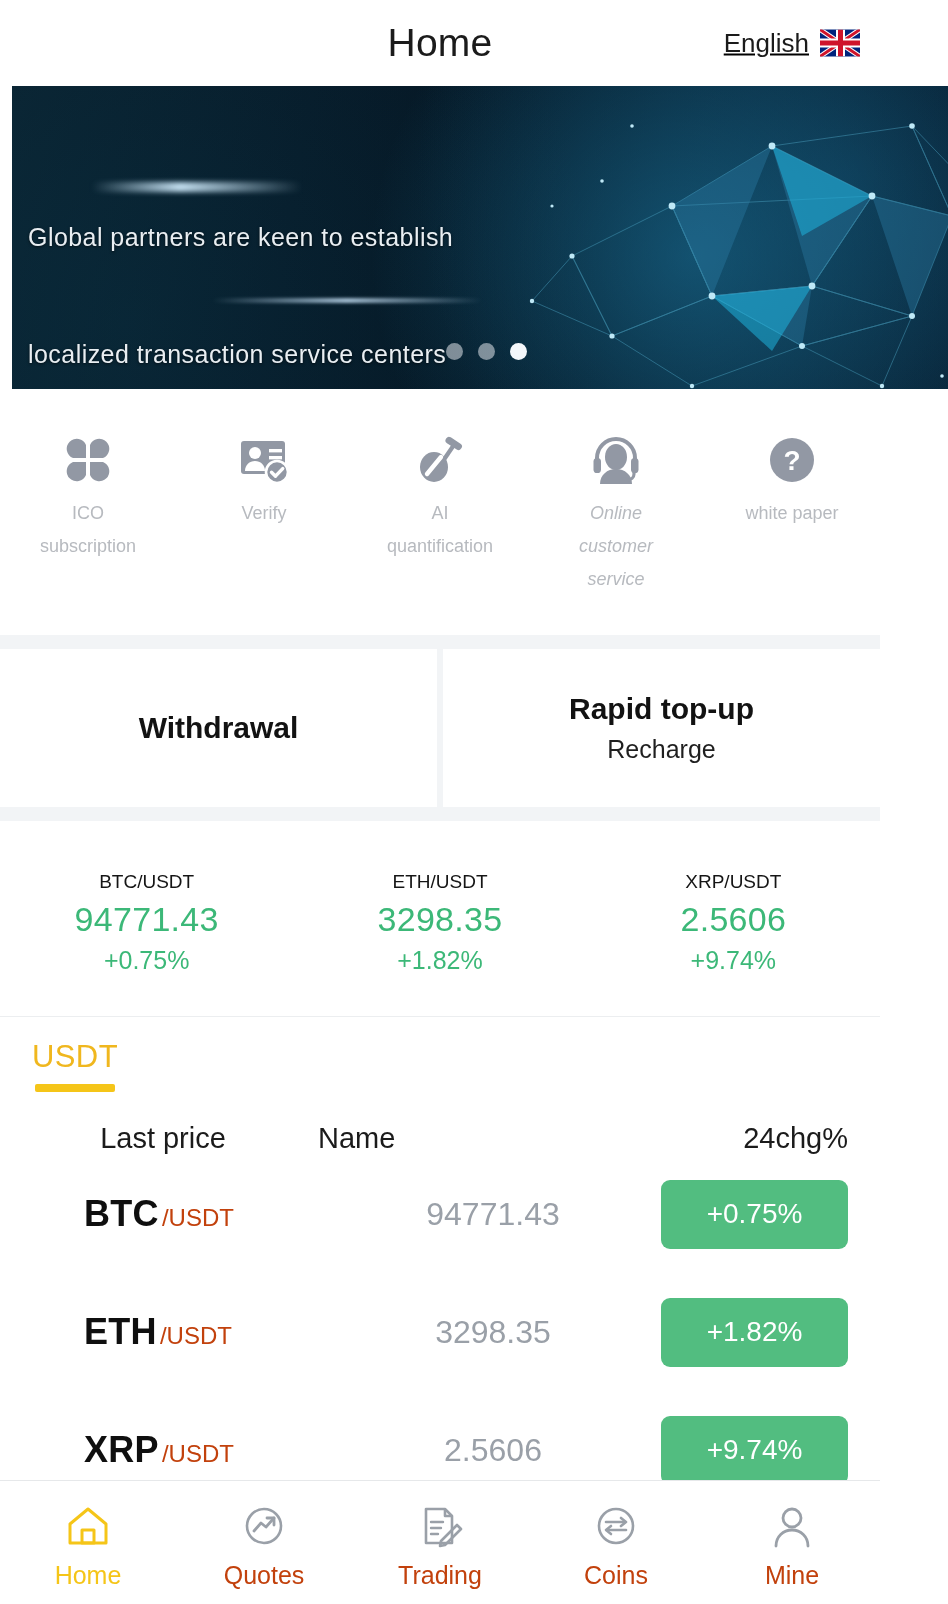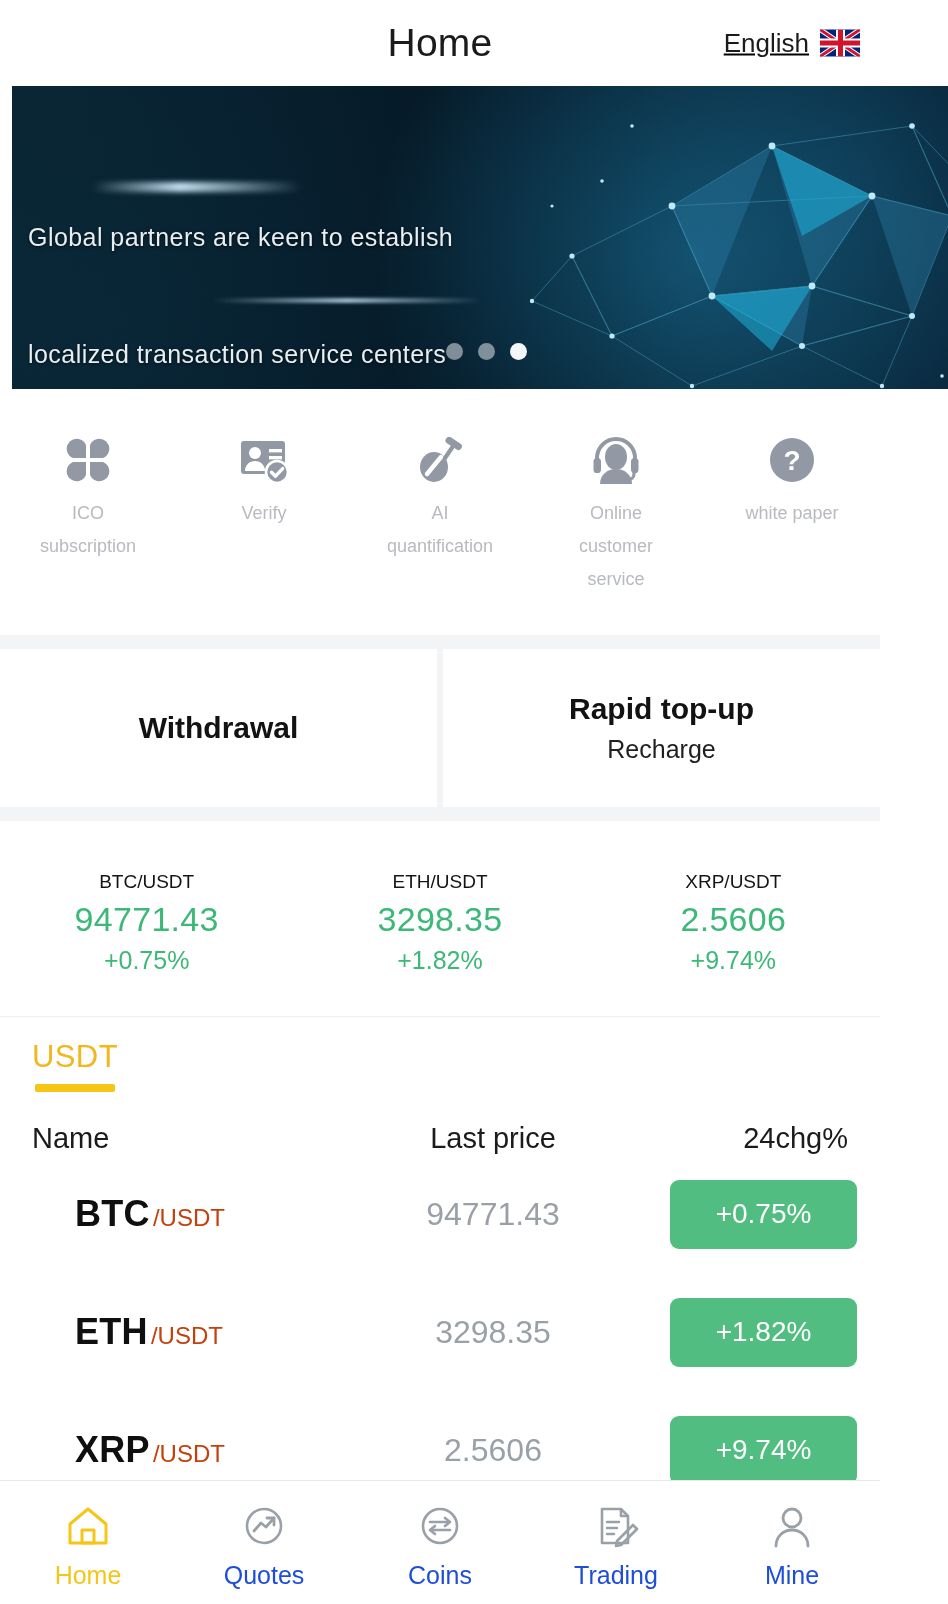--- a/index.html
+++ b/index.html
@@ -110,40 +110,40 @@
   .market { flex:1 1 auto; background:#fff; padding:22px 0 0 0; min-height:0; }
   .tabs { display:flex; padding:0 32px; }
   .tab { display:flex; flex-direction:column; align-items:center; gap:9px; }
   .tab-label { font-size:31px; color:#f0b71e; letter-spacing:.4px; }
   .tab-underline { width:80px; height:8px; border-radius:2px; background:#f5c518; }
   .thead { display:flex; align-items:center; padding:30px 32px 0 32px; }
   .th { font-size:29px; color:#1b1b1b; }
   .th.c-name { flex:0 0 330px; text-align:left; }
   .th.c-price { flex:1 1 auto; text-align:center; padding-right:24px; }
   .th.c-chg { flex:0 0 200px; text-align:right; }
-  .rows { padding:0 23px; }
+  .rows { padding:0 32px; }
   .row { display:flex; align-items:center; height:118px; }
   .cell-name { flex:0 0 330px; display:flex; align-items:baseline; padding-left:52px; }
   .sym { font-size:36px; font-weight:700; color:#0f0f0f; letter-spacing:.3px; }
   .quote { font-size:24px; color:#c2410c; margin-left:3px; }
   .cell-price { flex:1 1 auto; text-align:center; font-size:32px; color:#9aa0a8; padding-right:24px; }
   .cell-chg { flex:0 0 200px; display:flex; justify-content:flex-end; }
   .badge {
     min-width:187px; height:69px; border-radius:9px; background:#52bd80;
     color:#ffffff; font-size:28px; display:flex; align-items:center; justify-content:center;
   }
 
   
   .bottomnav {
     flex:0 0 124px; background:#ffffff; border-top:1.5px solid #e6e8ea;
     display:flex; align-items:center; padding-top:4px;
   }
   .nav-item { flex:1 1 0; display:flex; flex-direction:column; align-items:center; gap:9px; }
   .nav-ico { width:52px; height:52px; display:flex; align-items:center; justify-content:center; }
-  .nav-label { font-size:25px; color:#1d4ed8; }
+  .nav-label { font-size:25px; color:#c2410c; }
   .nav-item.active .nav-label { color:#f5c518; }
 </style>
 </head>
 <body>
 
 <div class="app">
 
   <div class="header">
     <div class="header-title">Home</div>
     <div class="lang-group">
@@ -270,21 +270,21 @@
         <svg width="56" height="56" viewBox="0 0 56 56">
           <path d="M9 33v-7a19 19 0 0 1 38 0v7" stroke="#9298a4" stroke-width="4" fill="none" stroke-linecap="round"></path>
           <rect class="ico-grey" x="5.5" y="26" width="7.5" height="15" rx="3.6"></rect>
           <rect class="ico-grey" x="43" y="26" width="7.5" height="15" rx="3.6"></rect>
           <ellipse class="ico-grey" cx="28" cy="25" rx="11" ry="13"></ellipse>
           <path class="ico-grey" d="M12 52c0-9 7.2-15 16-15s16 6 16 15z"></path>
           <path d="M46 40v2c0 3.6-3 6-7 6" stroke="#9298a4" stroke-width="3.2" fill="none" stroke-linecap="round"></path>
           <ellipse cx="36" cy="48.5" rx="5" ry="3.2" fill="#9298a4"></ellipse>
         </svg>
       </span>
-      <span class="quick-label" style="white-space: pre-line;">Online
+      <span class="quick-label" style="white-space: pre-line; font-style: italic;">Online
 customer
 service</span>
     </div>
 
     <div class="quick-item">
       <span class="quick-ico">
         <svg width="56" height="56" viewBox="0 0 56 56">
           <circle class="ico-grey" cx="28" cy="28" r="22"></circle>
           <text x="28" y="38" text-anchor="middle" font-family="Liberation Sans, sans-serif" font-size="28" font-weight="700" fill="#ffffff">?</text>
         </svg>
@@ -324,22 +324,22 @@
 
   <div class="market">
     <div class="tabs">
       <div class="tab">
         <span class="tab-label">USDT</span>
         <span class="tab-underline"></span>
       </div>
     </div>
 
     <div class="thead">
+      <span class="th c-price">Last price</span>
       <span class="th c-name">Name</span>
-      <span class="th c-price">Last price</span>
       <span class="th c-chg">24chg%</span>
     </div>
 
     <div class="rows">
 
       <div class="row">
         <span class="cell-name">
           <span class="sym">BTC</span>
           <span class="quote">/USDT</span>
         </span>
@@ -388,47 +388,47 @@
 
     <div class="nav-item">
       <span class="nav-ico">
         <svg width="46" height="46" viewBox="0 0 46 46">
           <circle cx="23" cy="23" r="17" fill="none" stroke="#9aa0a8" stroke-width="2.6"></circle>
           <path d="M13 28 L20 20 L25 24 L33 15" fill="none" stroke="#9aa0a8" stroke-width="2.8" stroke-linecap="round" stroke-linejoin="round"></path>
           <path d="M26 15 H33 V22" fill="none" stroke="#9aa0a8" stroke-width="2.8" stroke-linecap="round" stroke-linejoin="round"></path>
         </svg>
       </span>
       <span class="nav-label">Quotes</span>
+    </div>
+
+    <div class="nav-item">
+      <span class="nav-ico">
+        <svg width="46" height="46" viewBox="0 0 46 46">
+          <path d="M9 6 H28 L35 13 V40 H9 Z" fill="none" stroke="#9aa0a8" stroke-width="2.6" stroke-linejoin="round"></path>
+          <path d="M28 6 V13 H35" fill="none" stroke="#9aa0a8" stroke-width="2.6" stroke-linejoin="round"></path>
+          <path d="M14 19 H26 M14 25 H24 M14 31 H21" stroke="#9aa0a8" stroke-width="2.4" stroke-linecap="round"></path>
+          <path d="M40 22 L44 26 L28 42 L23 43 L24 38 Z" fill="none" stroke="#9aa0a8" stroke-width="2.6" stroke-linejoin="round"></path>
+        </svg>
+      </span>
+      <span class="nav-label">Trading</span>
     </div>
 
     <div class="nav-item">
       <span class="nav-ico">
         <svg width="46" height="46" viewBox="0 0 46 46">
           <circle cx="23" cy="23" r="17" fill="none" stroke="#9aa0a8" stroke-width="2.6"></circle>
           <path d="M13 19 H32" stroke="#9aa0a8" stroke-width="2.6" stroke-linecap="round"></path>
           <path d="M28 15 L33 19 L28 23" fill="none" stroke="#9aa0a8" stroke-width="2.6" stroke-linecap="round" stroke-linejoin="round"></path>
           <path d="M33 27 H14" stroke="#9aa0a8" stroke-width="2.6" stroke-linecap="round"></path>
           <path d="M18 23 L13 27 L18 31" fill="none" stroke="#9aa0a8" stroke-width="2.6" stroke-linecap="round" stroke-linejoin="round"></path>
         </svg>
       </span>
       <span class="nav-label">Coins</span>
     </div>
 
-    <div class="nav-item">
-      <span class="nav-ico">
-        <svg width="46" height="46" viewBox="0 0 46 46">
-          <path d="M9 6 H28 L35 13 V40 H9 Z" fill="none" stroke="#9aa0a8" stroke-width="2.6" stroke-linejoin="round"></path>
-          <path d="M28 6 V13 H35" fill="none" stroke="#9aa0a8" stroke-width="2.6" stroke-linejoin="round"></path>
-          <path d="M14 19 H26 M14 25 H24 M14 31 H21" stroke="#9aa0a8" stroke-width="2.4" stroke-linecap="round"></path>
-          <path d="M40 22 L44 26 L28 42 L23 43 L24 38 Z" fill="none" stroke="#9aa0a8" stroke-width="2.6" stroke-linejoin="round"></path>
-        </svg>
-      </span>
-      <span class="nav-label">Trading</span>
-    </div>
-
 
     <div class="nav-item">
       <span class="nav-ico">
         <svg width="46" height="46" viewBox="0 0 46 46">
           <circle cx="23" cy="15" r="9" fill="none" stroke="#9aa0a8" stroke-width="2.8"></circle>
           <path d="M7 43c0-9.5 7.2-16 16-16s16 6.5 16 16" fill="none" stroke="#9aa0a8" stroke-width="2.8" stroke-linecap="round"></path>
         </svg>
       </span>
       <span class="nav-label">Mine</span>
     </div>

